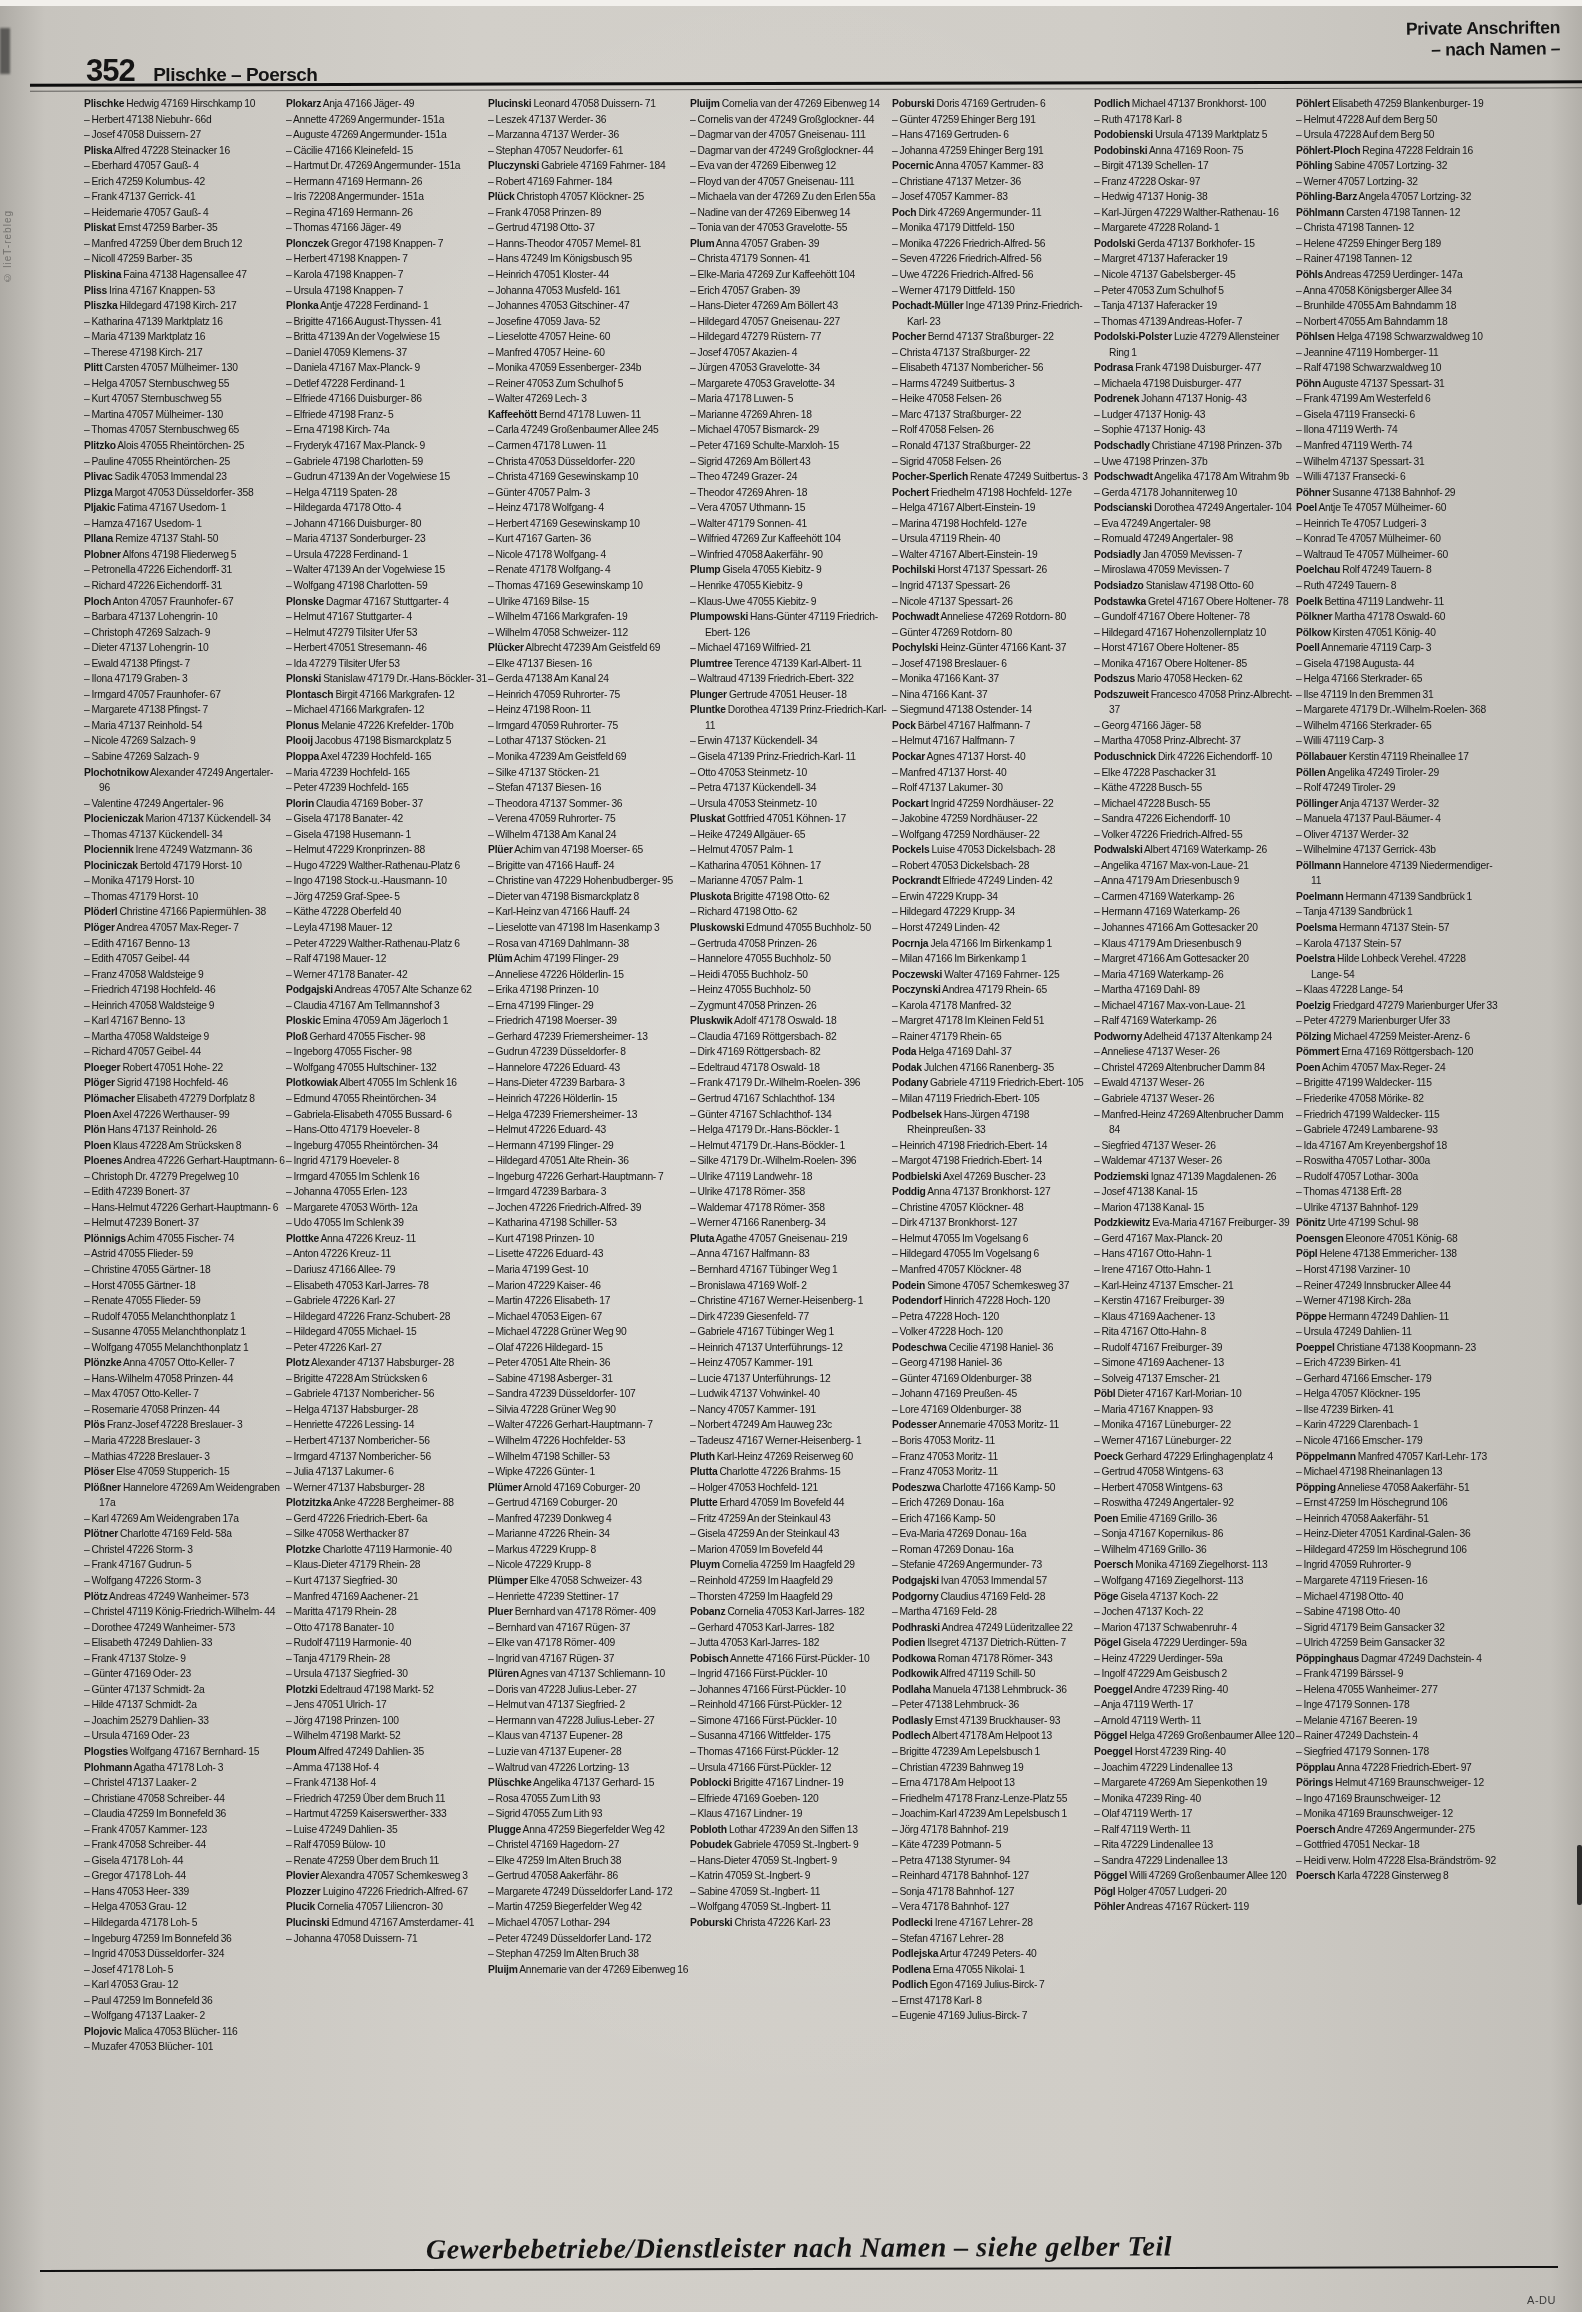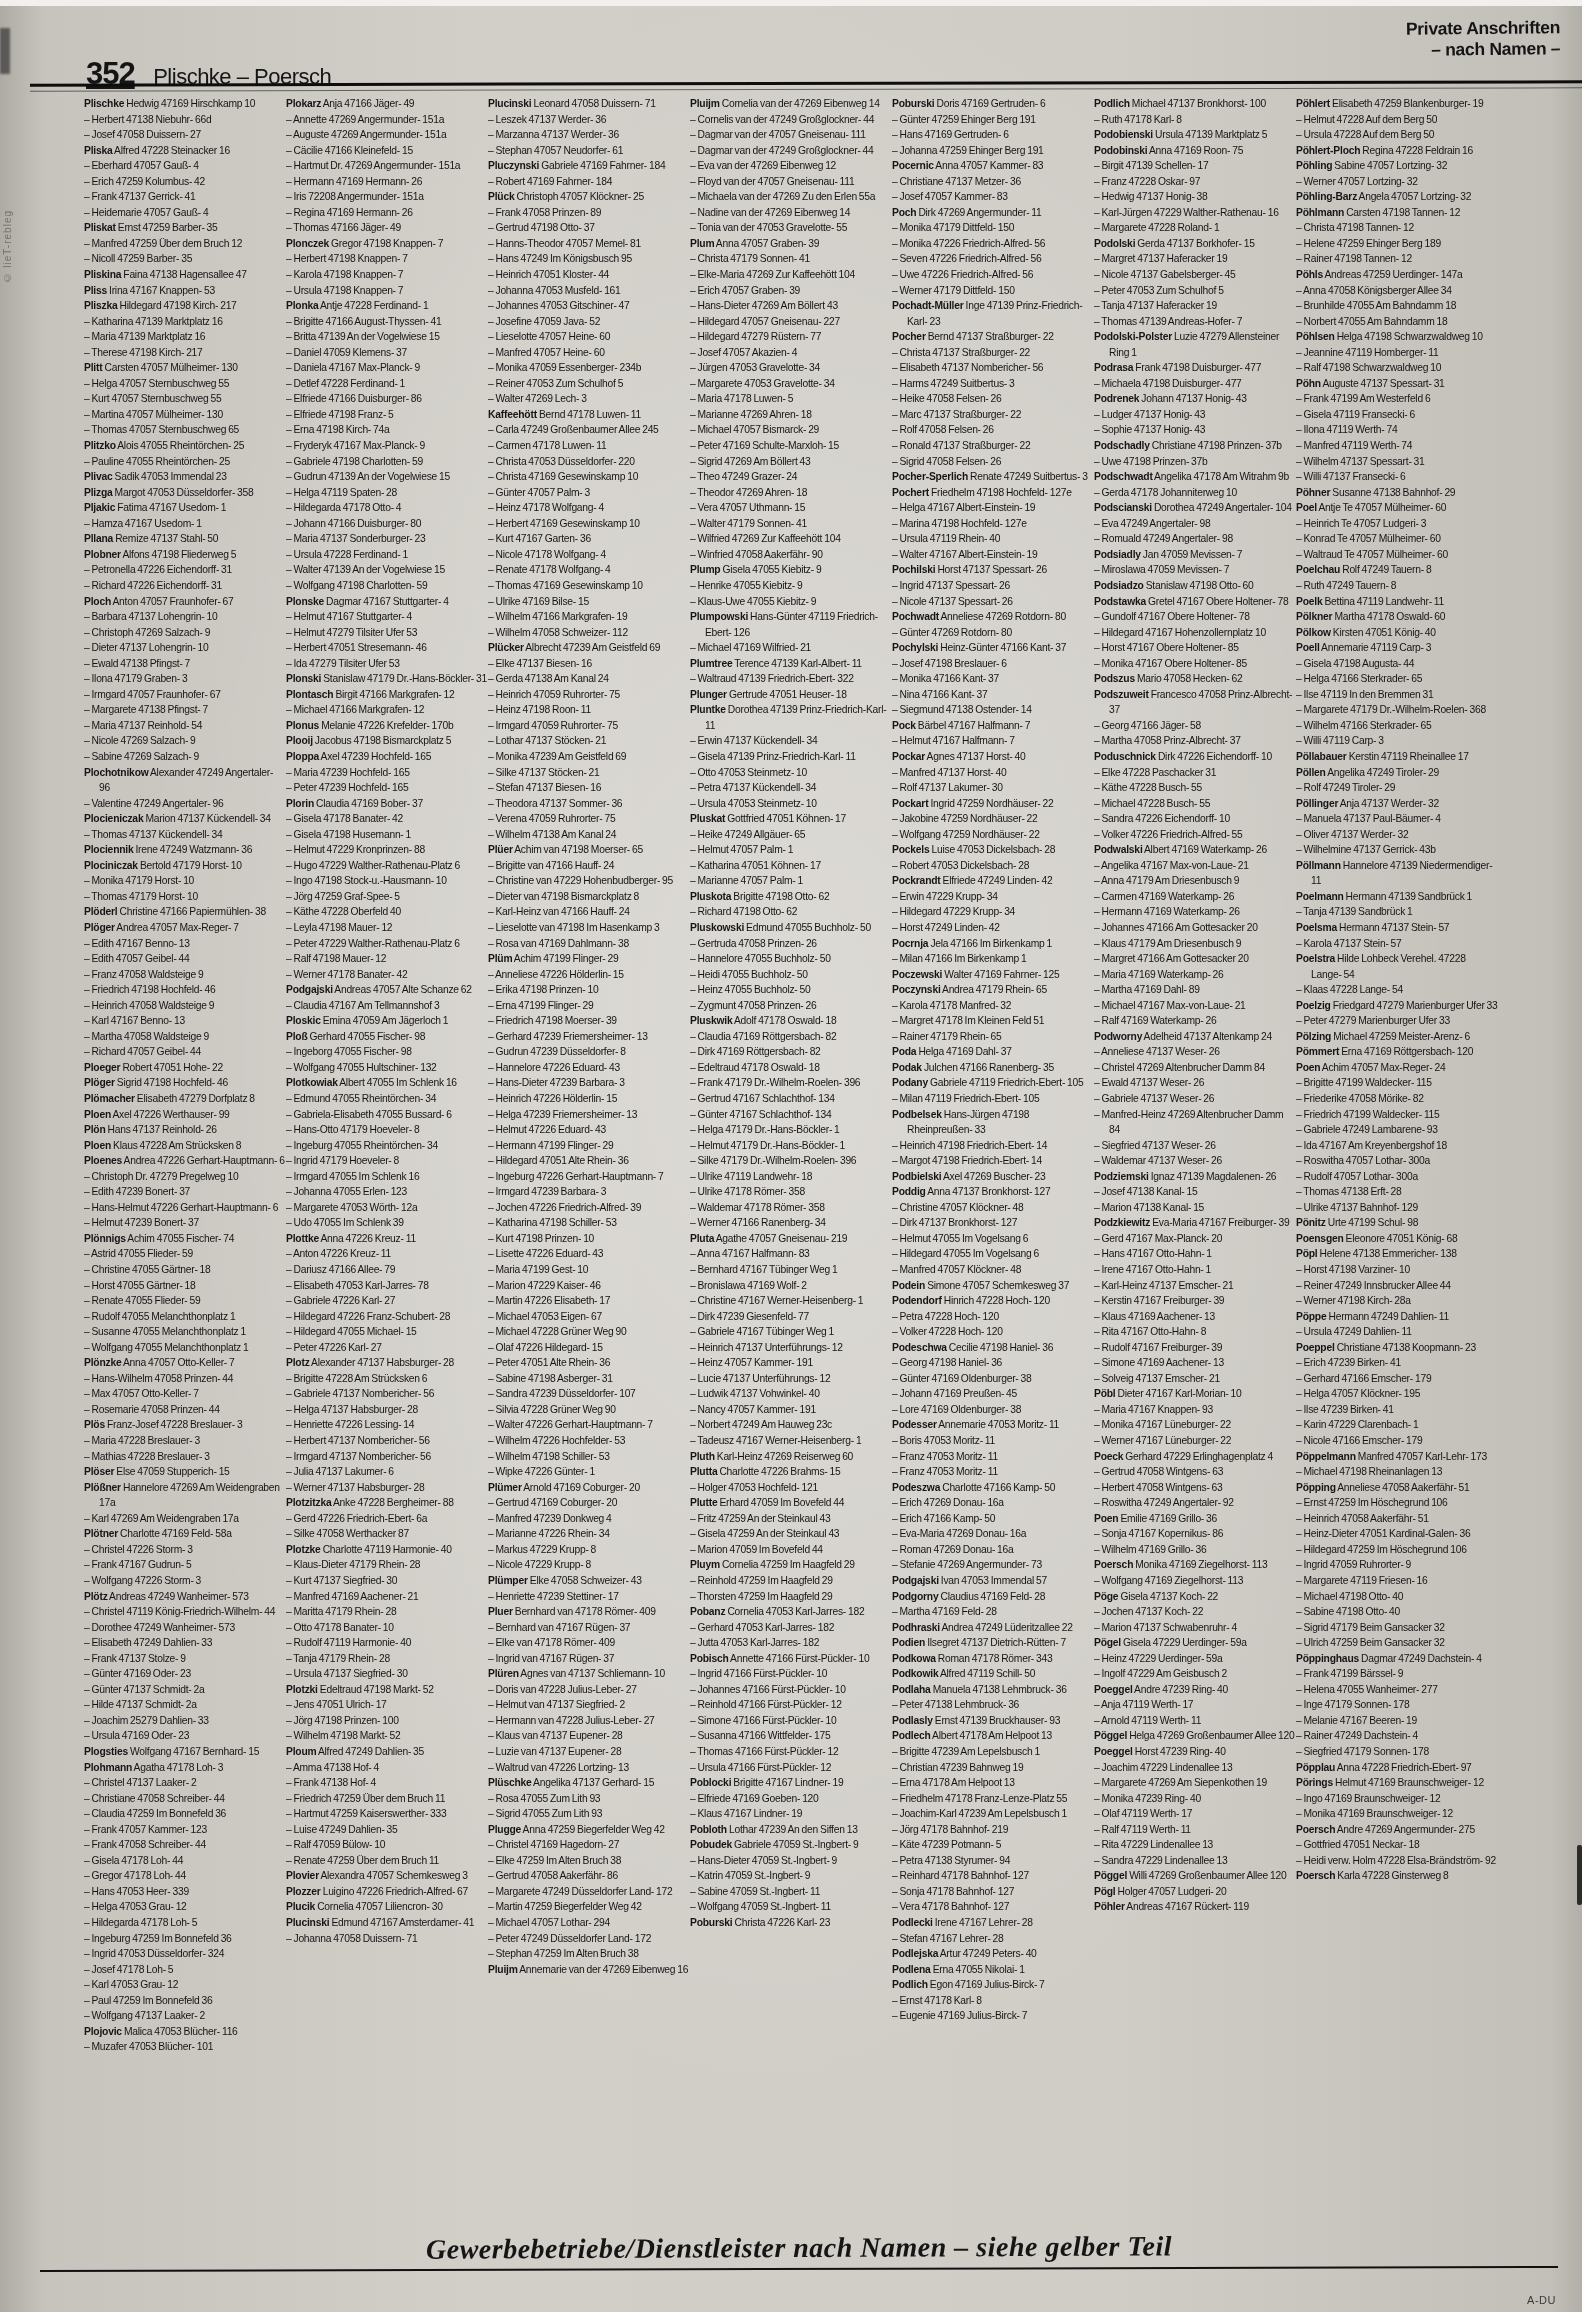--- a/index.html
+++ b/index.html
@@ -7,22 +7,22 @@
     width:1582px;height:2312px;overflow:hidden;position:relative;
     font-family:"Liberation Sans",sans-serif;color:#151515;
     background:
       radial-gradient(ellipse at 50% 45%, rgba(255,255,255,.25) 0%, rgba(0,0,0,0) 60%),
       linear-gradient(90deg,#aeaba5 0px,#c7c4be 45px,#d2cfc9 30%,#d0cdc7 70%,#c3c0ba 98%,#b2afa9 100%);
     background-color:#ccc9c3;
   }
   .page{position:absolute;inset:0;}
   
   .header{position:absolute;top:20px;left:86px;right:22px;height:58px;}
-  .pagenum{font-size:31px;font-weight:700;letter-spacing:-1px;display:inline-block;vertical-align:baseline;text-decoration:underline;}
-  .pagerange{font-size:22px;font-weight:400;letter-spacing:-0.5px;display:inline-block;margin-left:14px;margin-top:44px;}
+  .pagenum{font-size:31px;font-weight:700;letter-spacing:-1px;display:inline-block;vertical-align:baseline;}
+  .pagerange{font-size:19px;font-weight:700;letter-spacing:-0.5px;display:inline-block;margin-left:14px;margin-top:44px;}
   .header-right{position:absolute;right:0;top:-2px;text-align:right;font-weight:700;font-size:17.5px;line-height:21px;letter-spacing:-0.3px;transform:rotate(-0.6deg);}
   .rule-top{position:absolute;top:82px;left:30px;right:0;height:4px;border-top:3px solid #0d0d0d;border-bottom:1px solid rgba(13,13,13,.55);transform:rotate(-0.12deg);}
   
   .columns{position:absolute;top:96px;left:84px;right:14px;bottom:76px;display:flex;align-items:flex-start;}
   .col{width:202px;flex:0 0 202px;font-size:10.3px;line-height:15.55px;letter-spacing:-0.25px;word-spacing:-0.6px;}
   .entry{padding-left:15px;text-indent:-15px;}
   .entry b{font-weight:700;letter-spacing:-0.2px;}
   
   .footer{position:absolute;left:4px;right:0;bottom:18px;height:62px;padding-left:12px;}
   .footer-text{font-family:"Liberation Serif",serif;font-style:italic;font-weight:700;font-size:28px;text-align:center;letter-spacing:0.5px;transform:rotate(-0.25deg);}

